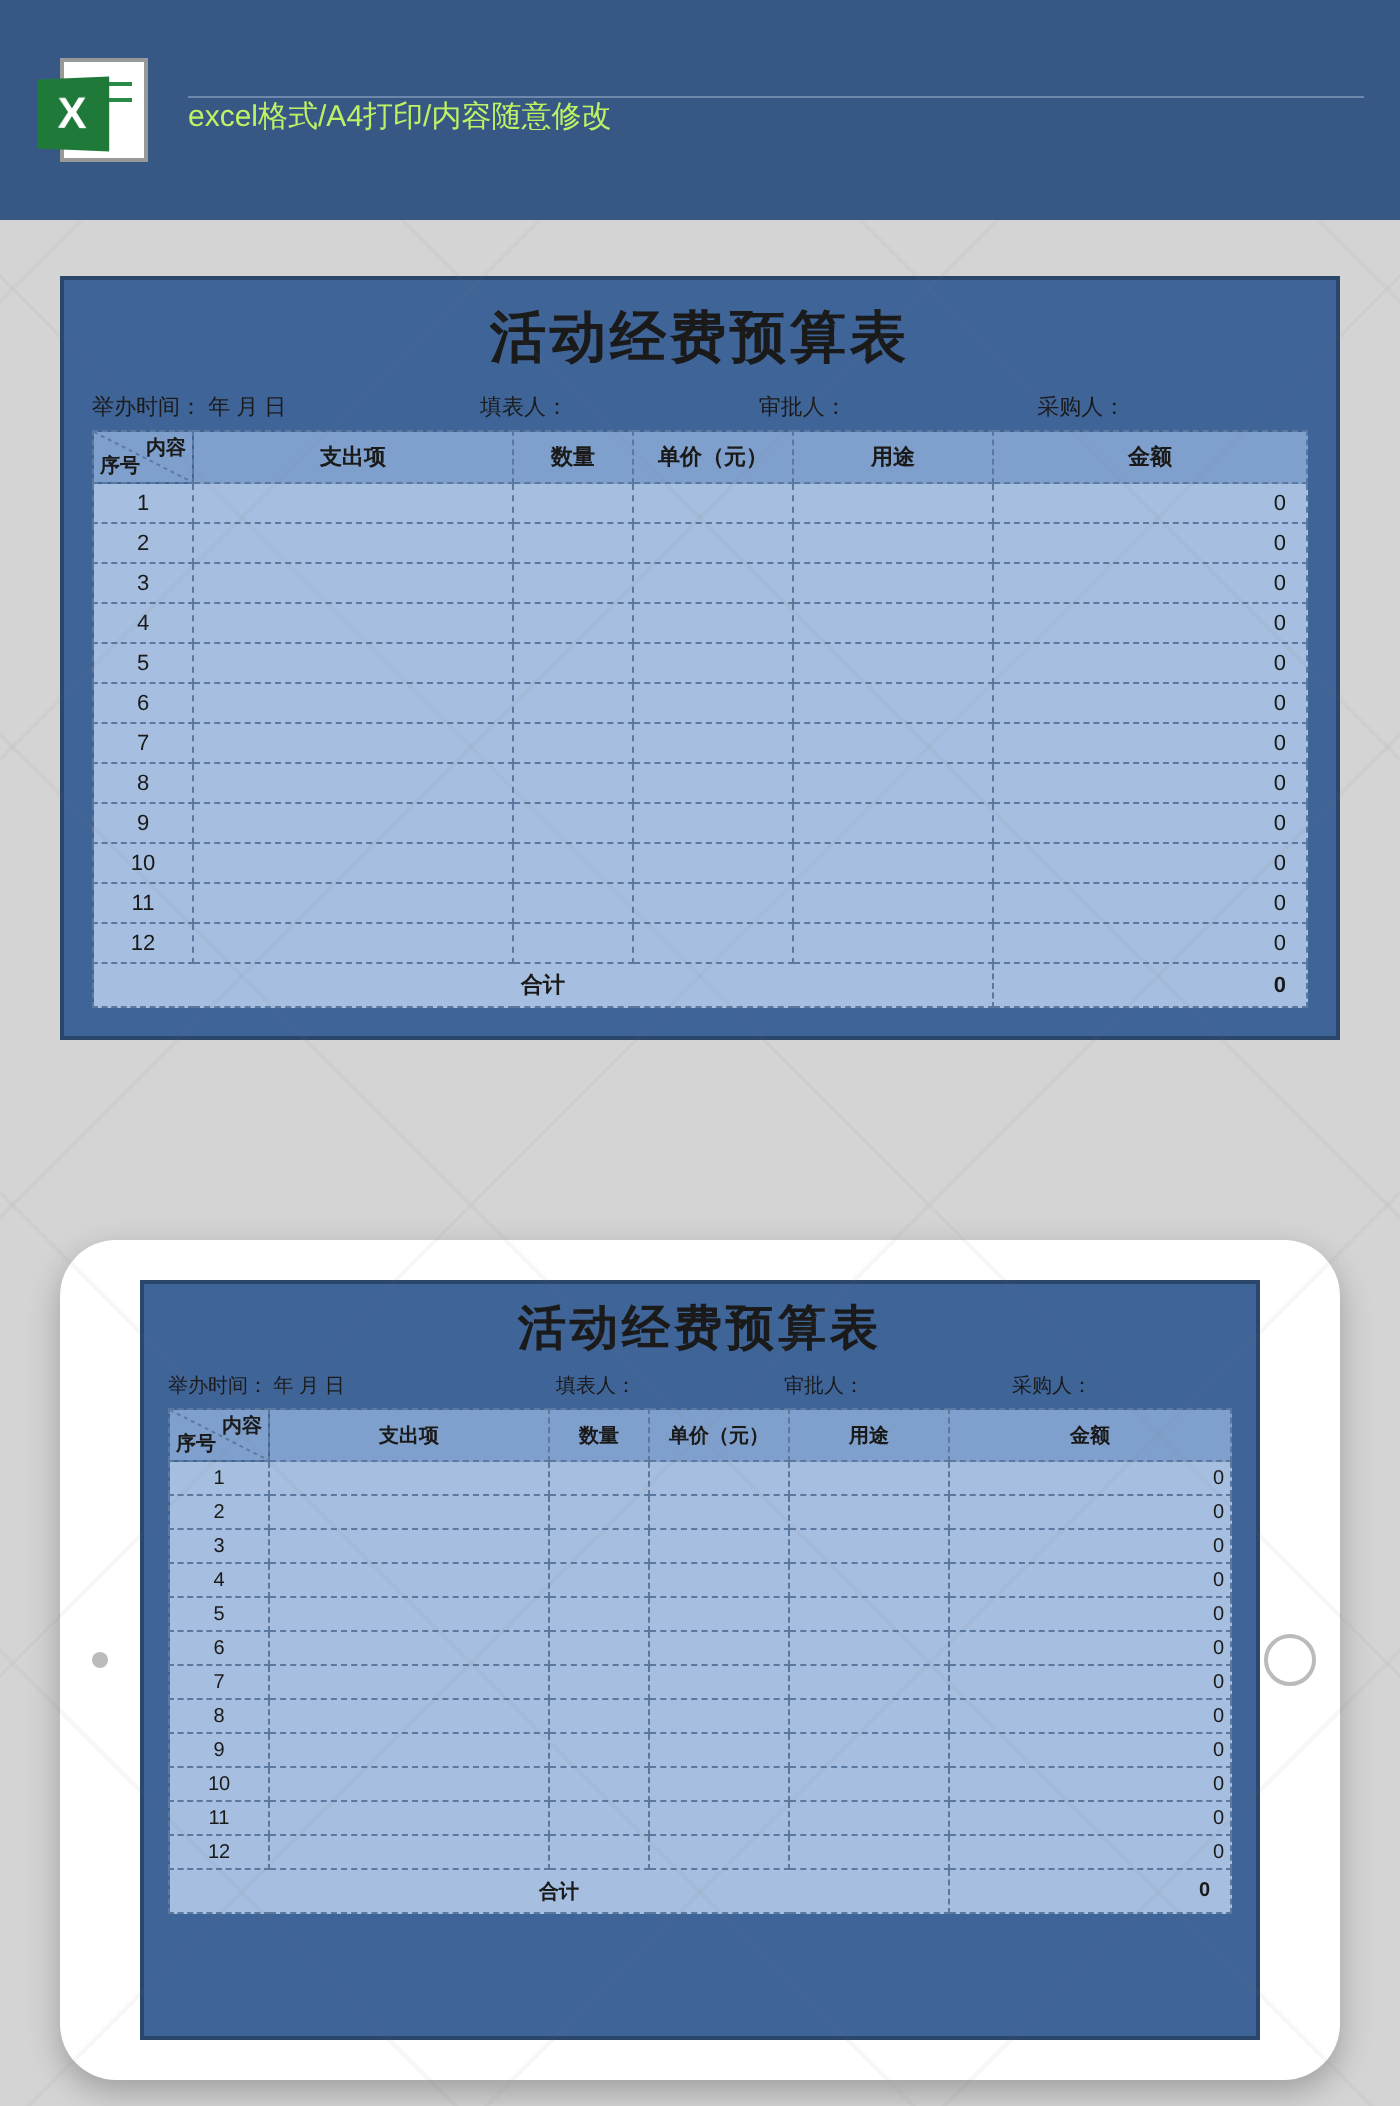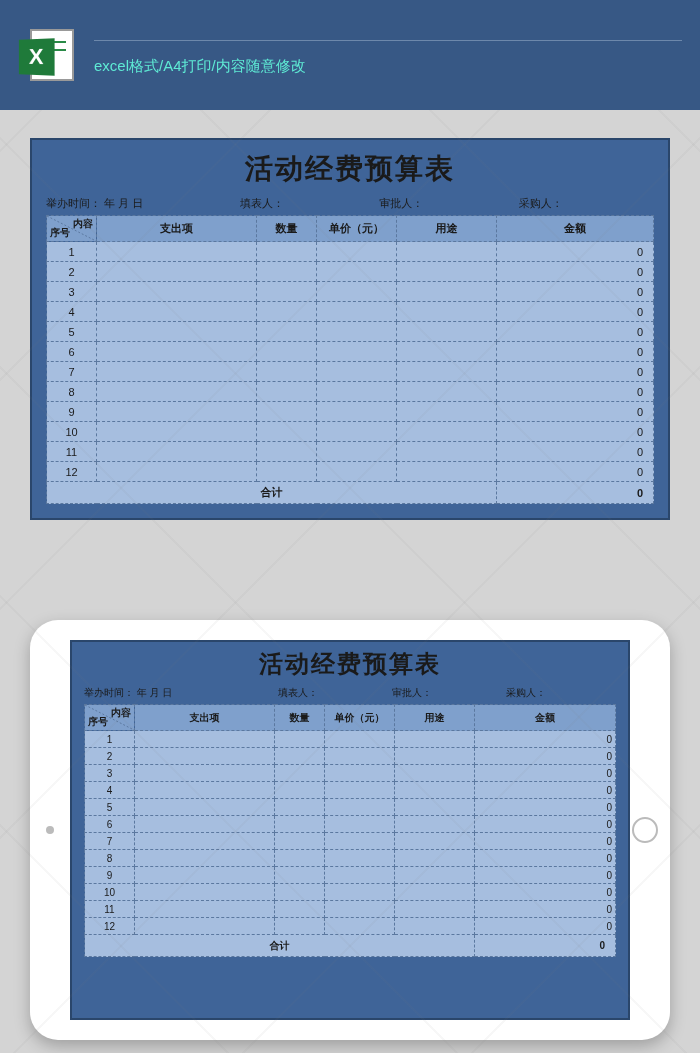--- a/index.html
+++ b/index.html
@@ -58,25 +58,25 @@
 }
 .header-text { margin-left: 16px; flex: 1; }
 .header-title {
   color: #fff;
   font-size: 34px;
   font-weight: bold;
   letter-spacing: 2px;
   line-height: 1.1;
 }
 .header-sub {
-  color: #5eead4;
+  color: #bef264;
   font-size: 15px;
   margin-top: 6px;
   border-top: 1px solid #6d88ab;
-  padding-top: 16px;
+  padding-top: 0;
 }
 
 
 .preview-stage {
   width: 700px;
   height: 943px;
   position: relative;
 }
 .preview-stage::after {
   content: "";

